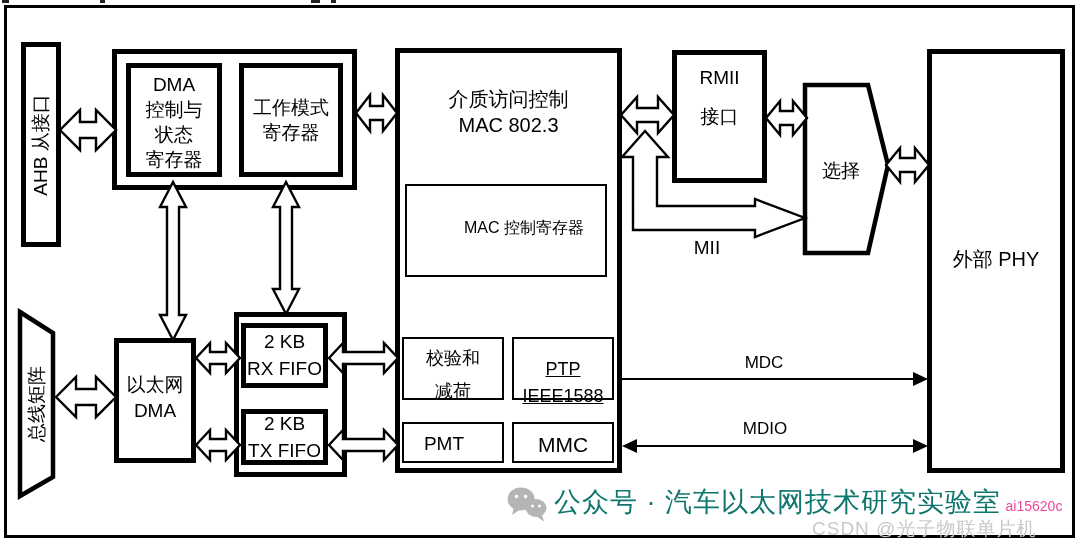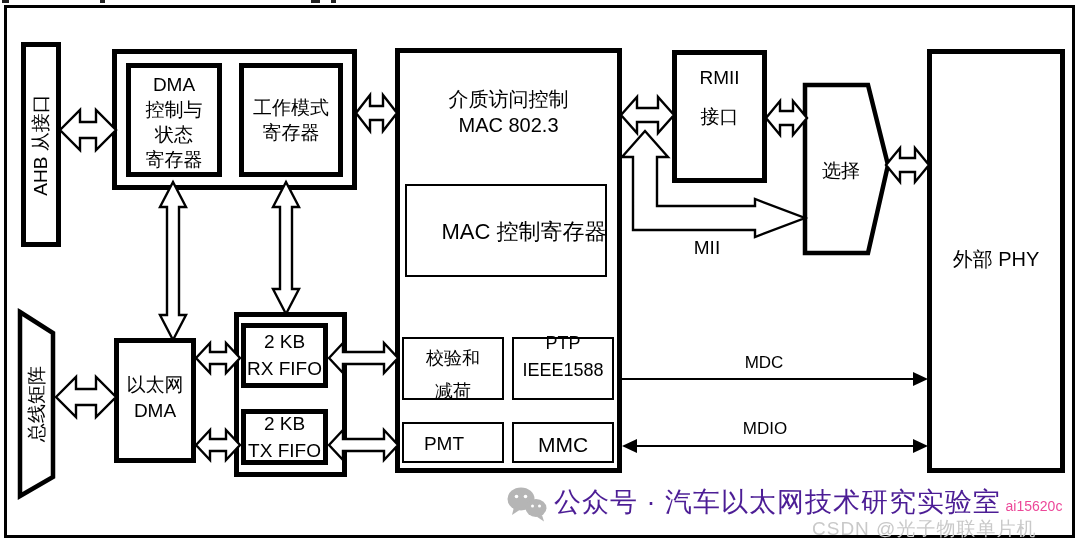--- a/index.html
+++ b/index.html
@@ -85,24 +85,24 @@
   <div class="lbl" style="left:239px;top:95px;width:104px;font-size:19px;line-height:25px;">工作模式
 寄存器</div>
   <div class="lbl" style="left:114px;top:372px;width:82px;font-size:19px;line-height:26px;">以太网
 DMA</div>
   <div class="lbl" style="left:241px;top:328px;width:87px;font-size:19px;line-height:27px;">2 KB
 RX FIFO</div>
   <div class="lbl" style="left:241px;top:410px;width:87px;font-size:19px;line-height:27px;">2 KB
 TX FIFO</div>
   <div class="lbl" style="left:395px;top:86px;width:227px;font-size:20px;line-height:26px;">介质访问控制
 MAC 802.3</div>
-  <div class="lbl" style="left:405px;top:217px;width:238px;font-size:22px;">MAC 控制寄存器</div>
+  <div class="lbl" style="left:405px;top:217px;width:238px;font-size:16px;">MAC 控制寄存器</div>
   <div class="lbl" style="left:402px;top:342px;width:102px;font-size:18px;line-height:33px;">校验和
 减荷</div>
-  <div class="lbl" style="left:512px;top:330px;width:102px;font-size:18px;line-height:27px;">PTP
+  <div class="lbl" style="left:512px;top:356px;width:102px;font-size:18px;line-height:27px;text-decoration:underline;">PTP
 IEEE1588</div>
   <div class="lbl" style="left:402px;top:431px;width:84px;font-size:19px;">PMT</div>
   <div class="lbl" style="left:512px;top:431px;width:102px;font-size:21px;">MMC</div>
   <div class="lbl" style="left:672px;top:58px;width:95px;font-size:19px;line-height:39px;">RMII
 接口</div>
   <div class="lbl" style="left:808px;top:158px;width:66px;font-size:19px;">选择</div>
   <div class="lbl" style="left:927px;top:246px;width:138px;font-size:20px;">外部 PHY</div>
   <div class="lbl" style="left:683px;top:235px;width:48px;font-size:19px;">MII</div>
   <div class="lbl" style="left:736px;top:352px;width:56px;font-size:17px;">MDC</div>
   <div class="lbl" style="left:733px;top:418px;width:64px;font-size:17px;">MDIO</div>
@@ -111,16 +111,16 @@
   <svg class="wm" style="left:506px;top:486px;" width="42" height="36" viewBox="0 0 42 36">
     <ellipse cx="15" cy="13" rx="13.5" ry="11.5" fill="#b5b5b5"></ellipse>
     <polygon points="8,21 6,29 15,23" fill="#b5b5b5"></polygon>
     <circle cx="10.5" cy="10.5" r="1.8" fill="#ffffff"></circle>
     <circle cx="19.5" cy="10.5" r="1.8" fill="#ffffff"></circle>
     <ellipse cx="30" cy="22" rx="10.5" ry="9" fill="#b5b5b5"></ellipse>
     <polygon points="36,29 38,35.5 30.5,30.5" fill="#b5b5b5"></polygon>
     <circle cx="26.5" cy="20" r="1.5" fill="#ffffff"></circle>
     <circle cx="33.5" cy="20" r="1.5" fill="#ffffff"></circle>
   </svg>
-  <div class="wm" style="left:554px;top:484px;font-size:27px;color:#4c1d95;letter-spacing:1px;">公众号 · 汽车以太网技术研究实验室</div>
+  <div class="wm" style="left:554px;top:484px;font-size:27px;color:#0f766e;letter-spacing:1px;">公众号 · 汽车以太网技术研究实验室</div>
   <div class="wm" style="left:812px;top:516px;font-size:19px;color:#c9c9c9;letter-spacing:1px;">CSDN @光子物联单片机</div>
 
 </div>
 
 </body></html>

